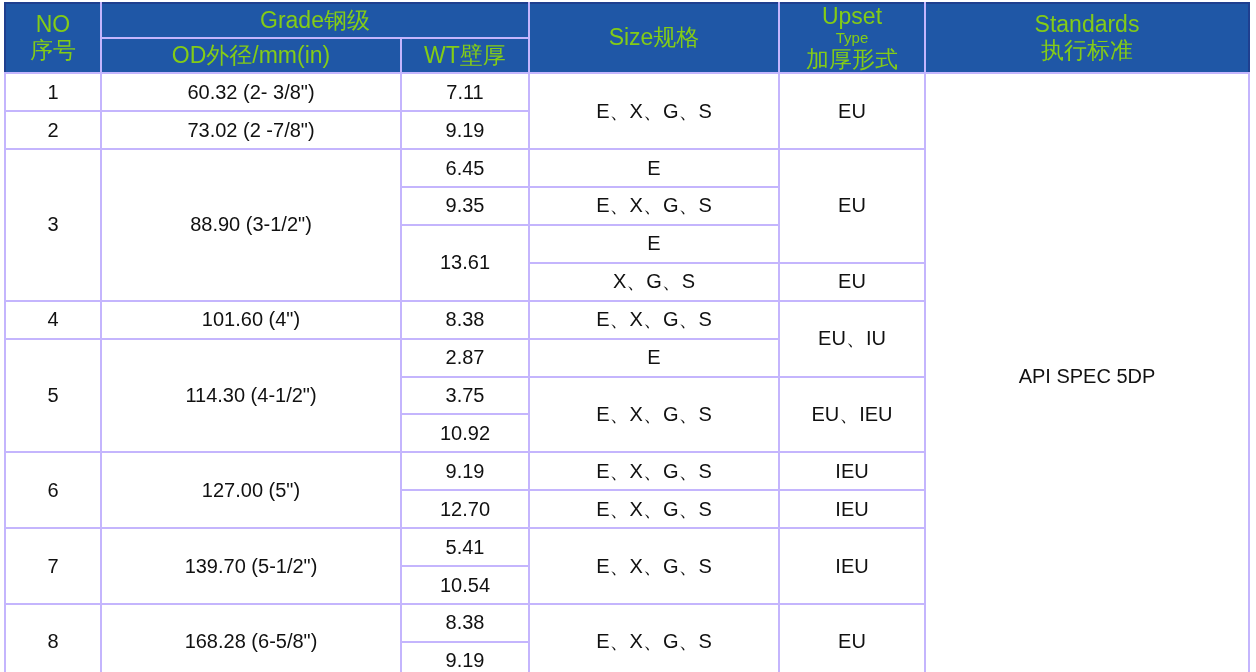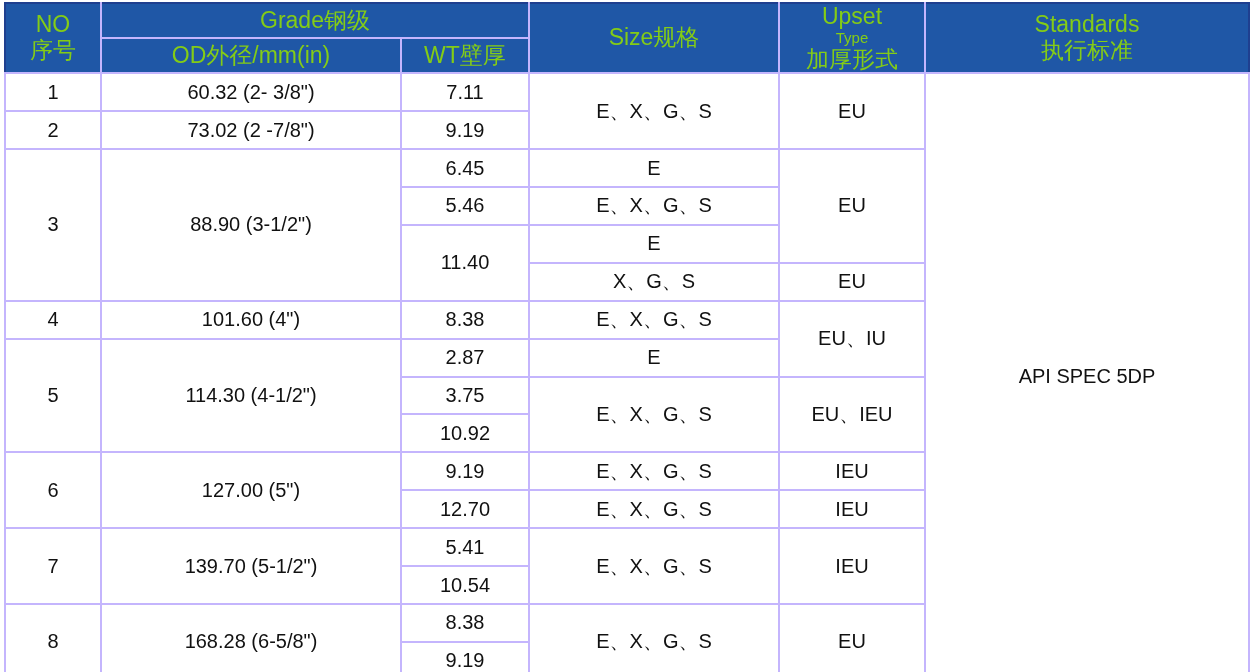--- a/index.html
+++ b/index.html
@@ -118,26 +118,26 @@
 
       <tr>
         <td class="no-col" rowspan="4">3</td>
         <td class="od-col" rowspan="4">88.90 (3-1/2")</td>
         <td>6.45</td>
         <td>E</td>
         <td rowspan="3">EU</td>
       </tr>
 
       <tr>
-        <td>5.46</td>
-        <td>E、X、G、S</td>
-      </tr>
-
-      <tr>
-        <td rowspan="2">11.40</td>
+        <td>9.35</td>
+        <td>E、X、G、S</td>
+      </tr>
+
+      <tr>
+        <td rowspan="2">13.61</td>
         <td>E</td>
       </tr>
 
       <tr>
         <td>X、G、S</td>
         <td>EU</td>
       </tr>
 
       <tr>
         <td class="no-col">4</td>

